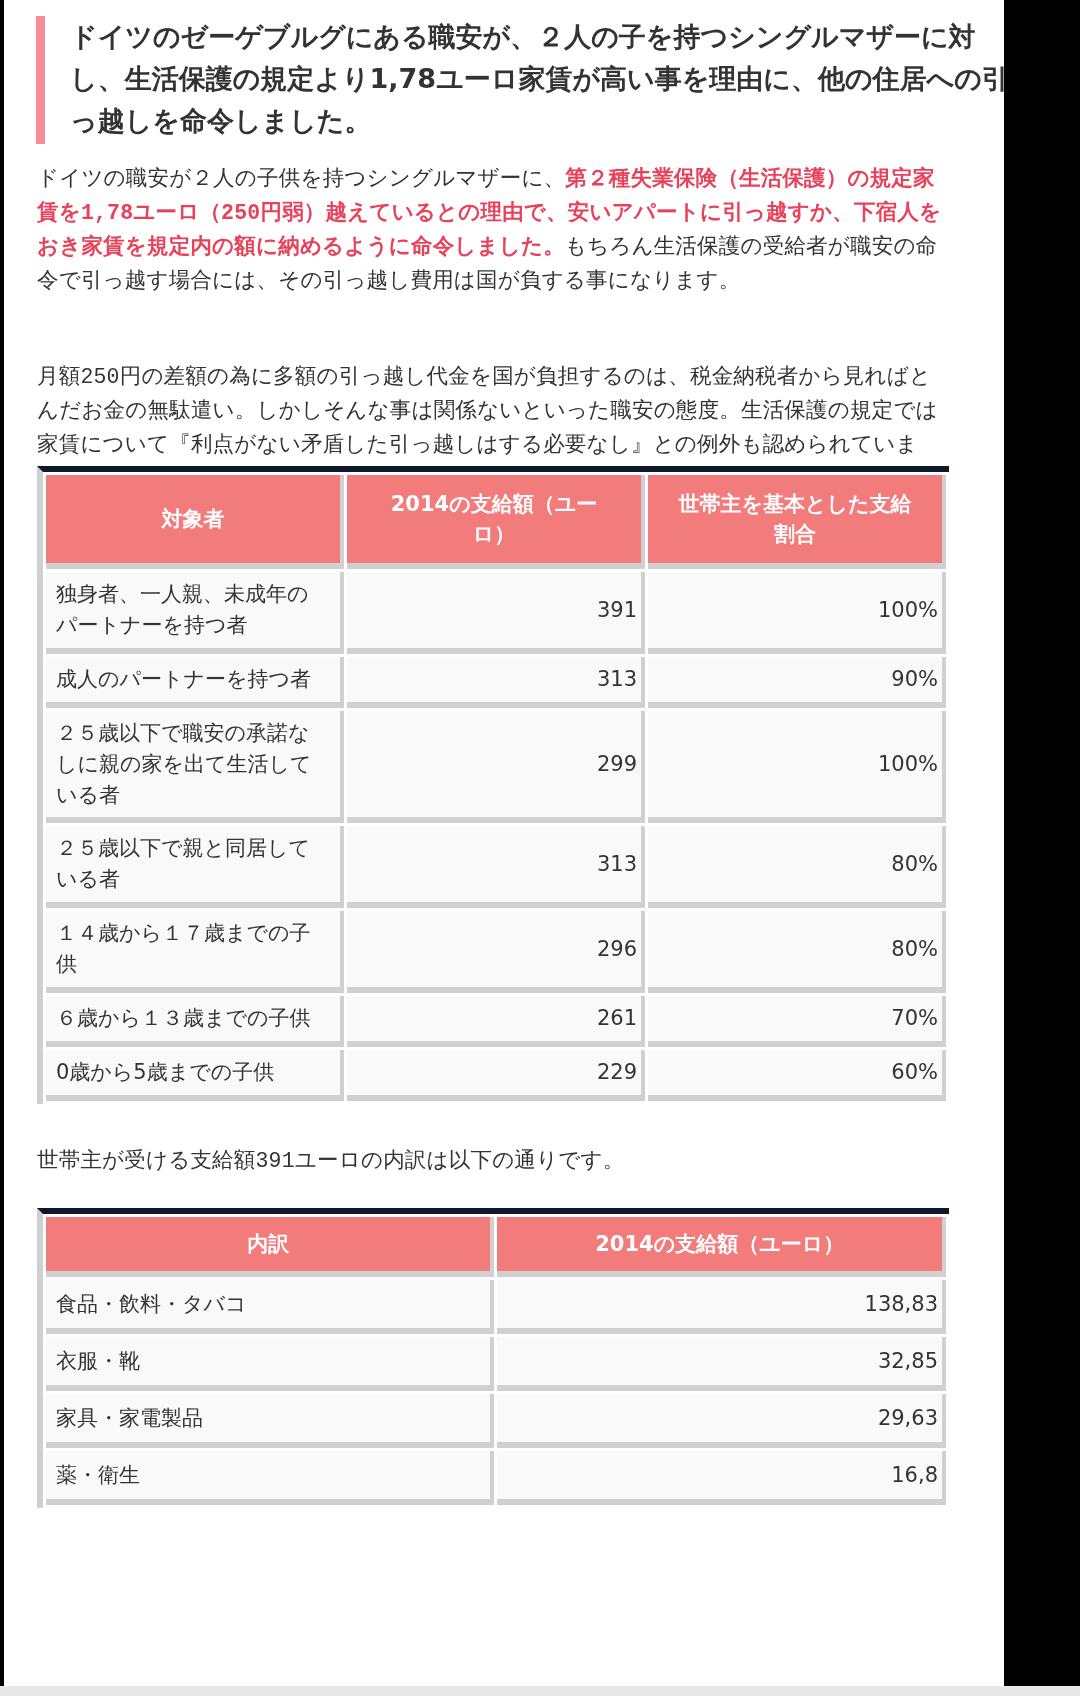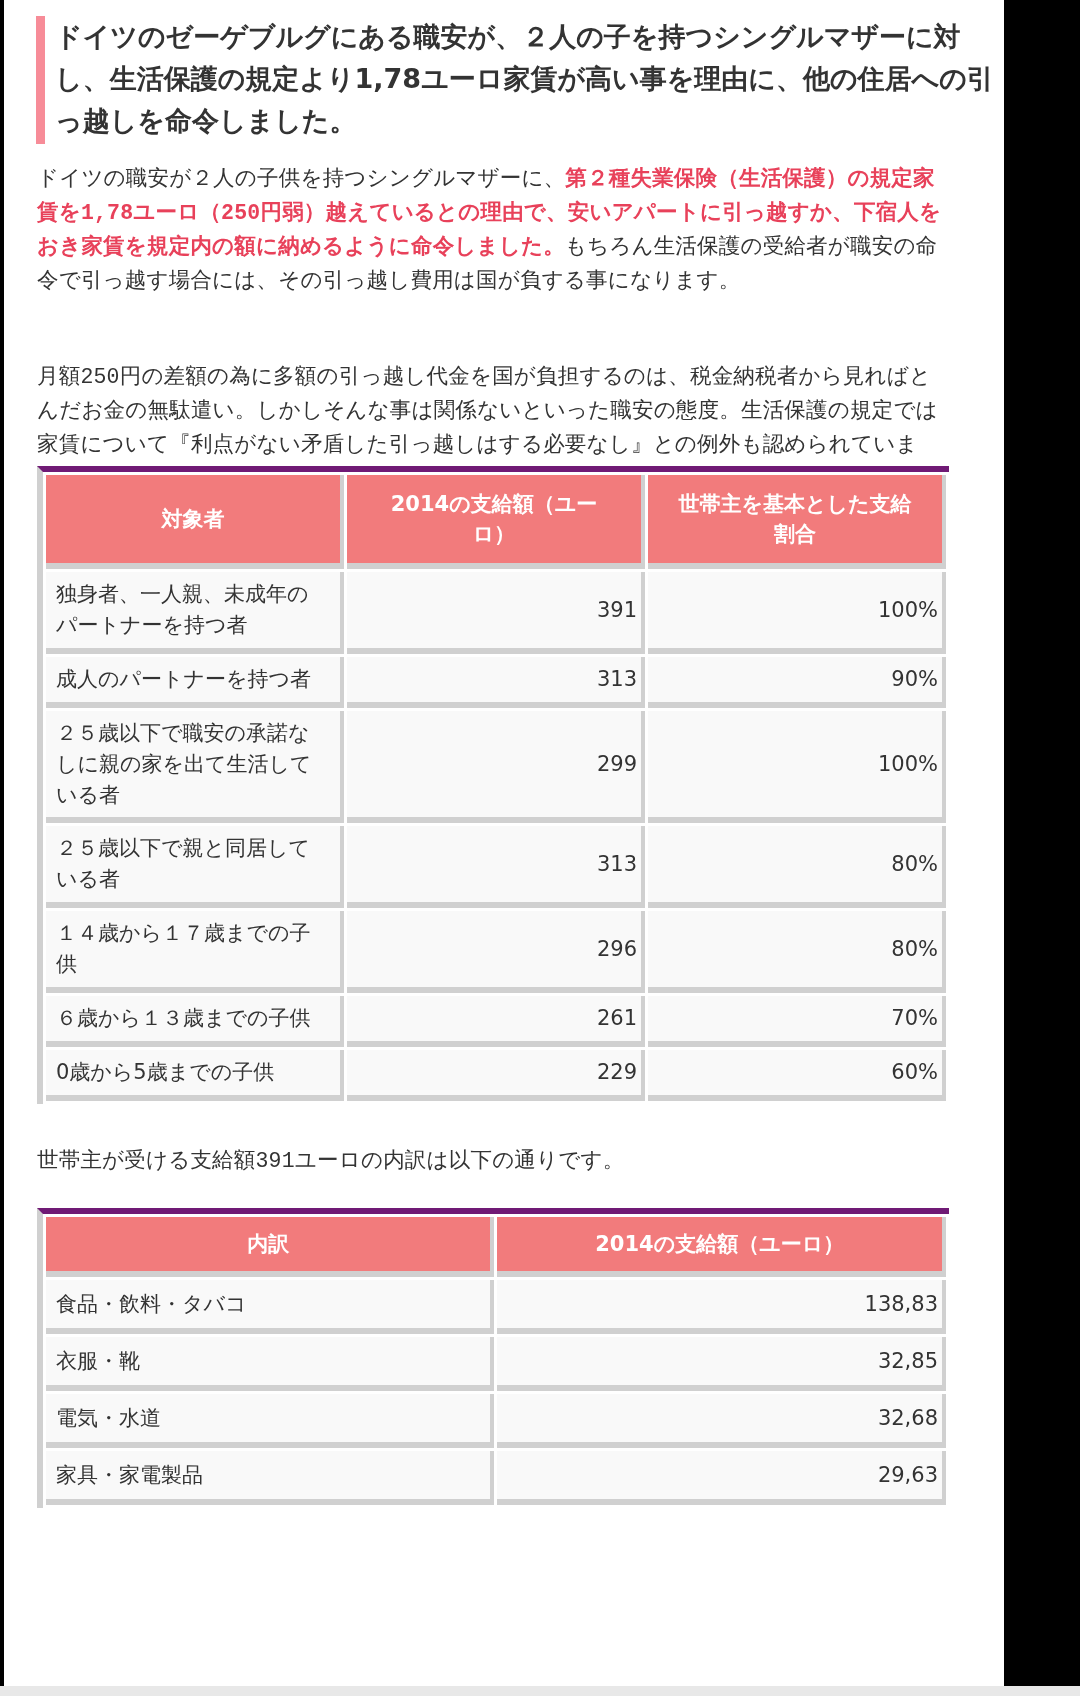--- a/index.html
+++ b/index.html
@@ -10,34 +10,34 @@
     color: #333;
   }
   .page {
     position: absolute; left: 4px; top: 0; width: 1000px; height: 1686px;
     background: #fff; overflow: hidden;
   }
   .bottom-strip { position: absolute; left: 0; top: 1686px; width: 1080px; height: 10px; background: #e8e8e8; }
   .headline {
     position: absolute; left: 32px; top: 16px; width: 950px;
     border-left: 9px solid #f78c98;
-    padding: 0 0 0 10px;
+    padding: 0 0 0 25px;
     font-size: 27px; font-weight: bold; line-height: 42px; color: #333;
     min-height: 128px;
   }
   .para {
     position: absolute; left: 33px; width: 912px;
     font-size: 21.5px; line-height: 34px; color: #333; letter-spacing: 0.2px; font-family: Liberation Mono, monospace;
   }
   .p1 { top: 162px; }
   .p2 { top: 360px; }
   .em { color: #e8415a; font-weight: bold; }
   .tbl {
     position: absolute; left: 33px; background: #fff;
-    border-top: 6px solid #701a75; border-left: 6px solid #d0d0d0;
+    border-top: 6px solid #0f172a; border-left: 6px solid #d0d0d0;
     box-sizing: border-box;
   }
   table { border-collapse: separate; border-spacing: 3px; width: 100%; }
   th {
     background: #f27b7c; color: #fff; font-weight: bold; font-size: 21px;
     text-align: center; line-height: 30px;
     border-right: 4px solid #d0d0d0; border-bottom: 6px solid #d0d0d0;
     padding: 0 24px;
   }
   td {
@@ -131,24 +131,24 @@
       </tr>
       <tr>
         <td>食品・飲料・タバコ</td>
         <td class="num">138,83</td>
       </tr>
       <tr>
         <td>衣服・靴</td>
         <td class="num">32,85</td>
       </tr>
       <tr>
-        <td>電気・水道</td>
-        <td class="num">32,68</td>
+        <td>家具・家電製品</td>
+        <td class="num">29,63</td>
       </tr>
       <tr>
-        <td>家具・家電製品</td>
-        <td class="num">29,63</td>
+        <td>薬・衛生</td>
+        <td class="num">16,8</td>
       </tr>
     </tbody>
       </table>
   </div>
 </div>
 <div class="bottom-strip"></div>
 
 </body></html>

